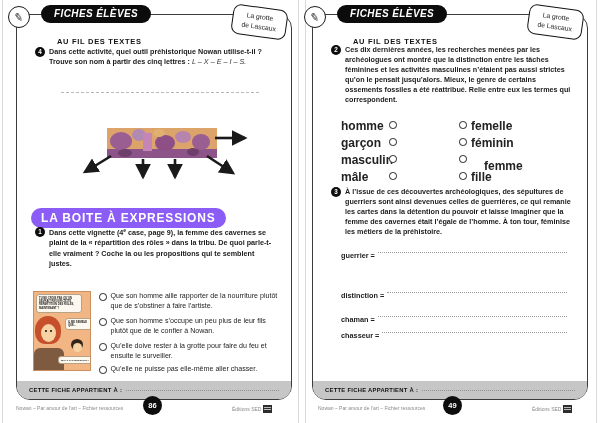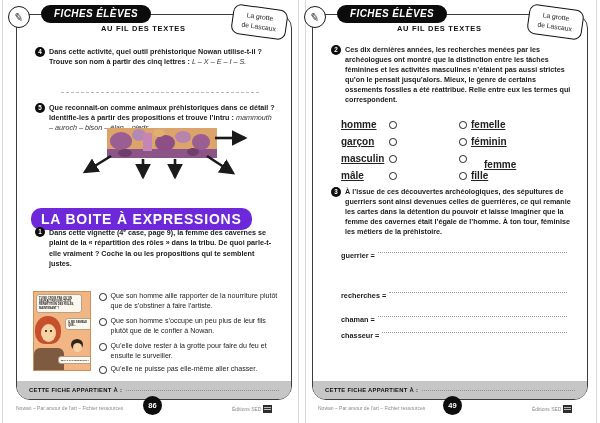--- a/index.html
+++ b/index.html
@@ -28,42 +28,42 @@
     font-size:11px;line-height:1;z-index:4;
   }
   .pencil-circle span{transform:rotate(10deg);}
 
   .title-pill{
     position:absolute;left:24px;top:-10px;background:#0c0c0c;color:#fff;
     border-radius:11px;padding:3px 13px 4px;font-size:10px;font-weight:bold;
     font-style:italic;letter-spacing:.4px;z-index:3;white-space:nowrap;
   }
   .subtitle{
-    position:absolute;left:40px;top:9px;font-size:7.5px;font-weight:bold;
-    letter-spacing:.7px;color:#111;white-space:nowrap;margin-left:44px;
+    position:absolute;left:40px;top:22px;font-size:7.5px;font-weight:bold;
+    letter-spacing:.7px;color:#111;white-space:nowrap;
   }
   .lascaux-badge{
     position:absolute;right:4px;top:-8px;background:#fff;border:1.8px solid #111;
     border-radius:8px;padding:4px 9px;font-size:6.8px;line-height:1.45;text-align:center;
     transform:rotate(8deg);z-index:3;color:#222;
   }
 
   .qblock{position:absolute;left:32px;right:14px;font-size:7.2px;line-height:1.4;font-weight:600;color:#1b1b1b;}
   .qnum{
     position:absolute;left:-14px;top:0px;width:10px;height:10px;background:#0d0d0d;color:#fff;
     border-radius:50%;font-size:6.3px;font-weight:bold;display:flex;align-items:center;justify-content:center;
   }
   .wordlist{font-style:italic;font-weight:500;color:#333;}
   sup{font-size:5px;}
 
   .answer-line{position:absolute;border-bottom:1.2px dashed #b8b8b8;height:1px;}
 
   .expr-pill{
-    position:absolute;left:14px;top:193px;background:#6d28d9;color:#fff;border-radius:10px;
-    padding:3px 10px;font-size:14px;font-weight:bold;letter-spacing:.8px;white-space:nowrap;
+    position:absolute;left:14px;top:193px;background:#8b5cf6;color:#fff;border-radius:10px;
+    padding:3px 10px;font-size:12px;font-weight:bold;letter-spacing:.8px;white-space:nowrap;
   }
 
   .choice{position:absolute;left:82px;right:12px;font-size:7.1px;line-height:1.35;font-weight:500;color:#222;display:flex;}
   .choice .cb{
     flex:0 0 auto;width:5.5px;height:5.5px;border:1.1px solid #222;border-radius:50%;
     margin:1px 4px 0 0;background:#fff;
   }
 
   .vignette{
     position:absolute;left:16px;top:276px;width:56px;height:78px;background:#f2b584;
@@ -74,21 +74,21 @@
   .vg-b1{left:2px;top:2px;width:40px;}
   .vg-b2{left:31px;top:26px;width:21px;}
   .vg-b3{left:24px;top:64px;width:29px;font-size:2.5px;}
   .vg-hair{position:absolute;left:1px;top:24px;width:26px;height:28px;border-radius:50% 50% 40% 40%;background:#c6502b;}
   .vg-face{position:absolute;left:7px;top:32px;width:15px;height:18px;border-radius:50%;background:#f7d2a3;}
   .vg-eye{position:absolute;width:1.6px;height:1.6px;border-radius:50%;background:#222;}
   .vg-body{position:absolute;left:0px;top:56px;width:30px;height:22px;background:#7d5a40;border-radius:6px 6px 0 0;}
   .vg-kid-hair{position:absolute;left:37px;top:47px;width:12px;height:11px;border-radius:50%;background:#33241a;}
   .vg-kid-face{position:absolute;left:39px;top:51px;width:9px;height:9px;border-radius:50%;background:#f7d2a3;}
 
-  .match-row-term{position:absolute;font-size:10px;font-weight:600;color:#222;text-decoration:underline;}
+  .match-row-term{position:absolute;font-size:12px;font-weight:600;color:#222;}
   .match-circle{position:absolute;width:5.5px;height:5.5px;border:1.2px solid #222;border-radius:50%;background:#fff;}
 
   .fill-row{position:absolute;left:28px;right:20px;display:flex;align-items:flex-start;font-size:7.3px;font-weight:600;color:#222;}
   .fill-line{flex:1;border-bottom:1px dotted #9b9b9b;height:1px;margin-left:3px;}
 
   .owner-bar{
     position:absolute;left:0;right:0;bottom:0;height:18px;background:#c6c6c6;
     border-radius:0 0 12px 12px;display:flex;align-items:center;padding:0 12px;box-sizing:border-box;
   }
   .owner-label{font-size:5.8px;font-weight:bold;letter-spacing:.3px;color:#0f0f0f;white-space:nowrap;}
@@ -131,25 +131,20 @@
     <div>de Lascaux</div>
   </div>
 
   <div class="qblock" style="top:32px;">
     <div class="qnum">4</div>
     <span>Dans cette activité, quel outil préhistorique Nowan utilise-t-il ? Trouve son nom à partir des cinq lettres :</span>
     <i class="wordlist">L – X – E – I – S.</i>
   </div>
   <div class="answer-line" style="top:76px;left:44px;width:198px;"></div>
 
-  <div class="qblock" style="top:88px;">
-    <div class="qnum">5</div>
-    <span>Que reconnait-on comme animaux préhistoriques dans ce détail ? Identifie-les à partir des propositions et trouve l’intru :</span>
-    <i class="wordlist">mammouth – auroch – bison – élan – pieds.</i>
-  </div>
 
   <svg class="strip-svg" width="178" height="60" viewBox="0 0 178 60">
     <defs>
       <marker id="ah" markerWidth="7" markerHeight="7" refX="5" refY="3" orient="auto">
         <path d="M0,0 L6,3 L0,6 Z" fill="#1a1a1a"></path>
       </marker>
     </defs>
     <rect x="34" y="3" width="110" height="30" fill="#dca36a"></rect>
     <rect x="34" y="24" width="110" height="9" fill="#8c5488"></rect>
     <ellipse cx="48" cy="16" rx="11" ry="9" fill="#9a5e92"></ellipse>
@@ -253,21 +248,21 @@
   <div class="qblock" style="top:172px;">
     <div class="qnum">3</div>
     <span>À l’issue de ces découvertes archéologiques, des sépultures de guerriers sont ainsi devenues celles de guerrières, ce qui remanie les cartes dans la détention du pouvoir et laisse imaginer que la femme des cavernes était l’égale de l’homme. À ton tour, féminise les métiers de la préhistoire.</span>
   </div>
 
   <div class="fill-row" style="top:236px;">
     <span>guerrier =</span>
     <span class="fill-line"></span>
   </div>
   <div class="fill-row" style="top:276px;">
-    <span>recherches =</span>
+    <span>distinction =</span>
     <span class="fill-line"></span>
   </div>
   <div class="fill-row" style="top:300px;">
     <span>chaman =</span>
     <span class="fill-line"></span>
   </div>
   <div class="fill-row" style="top:316px;">
     <span>chasseur =</span>
     <span class="fill-line"></span>
   </div>

